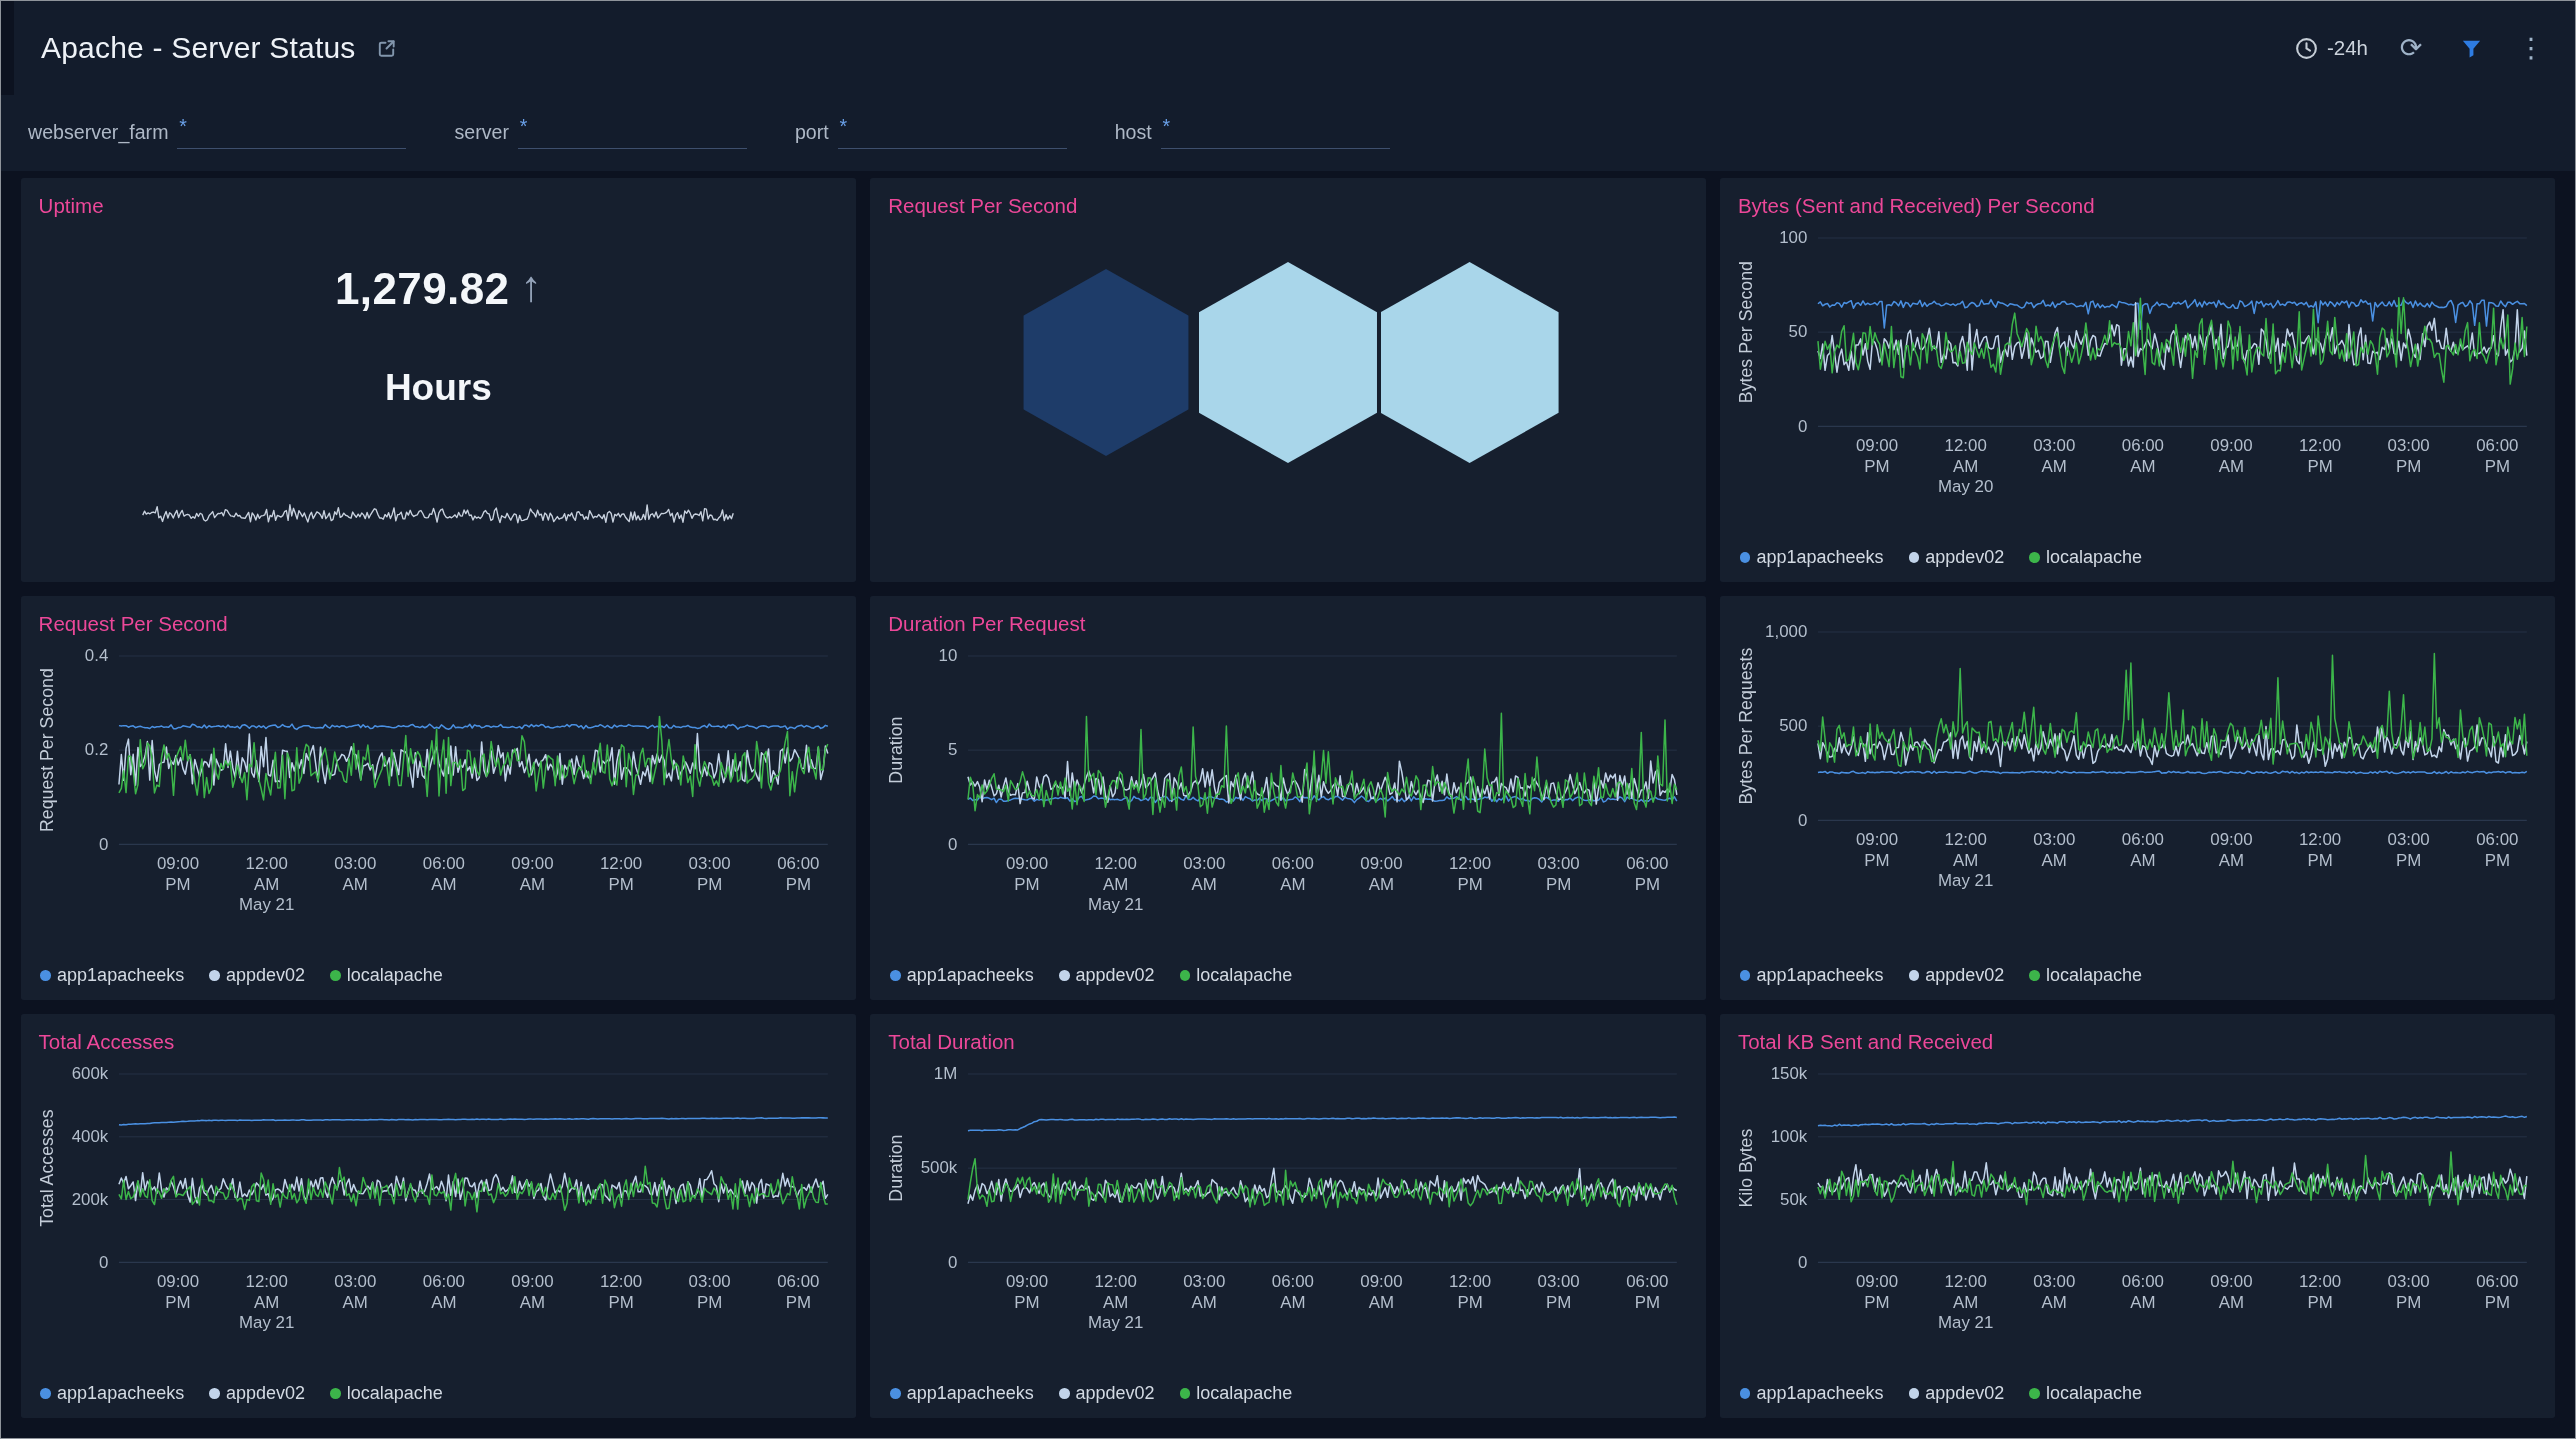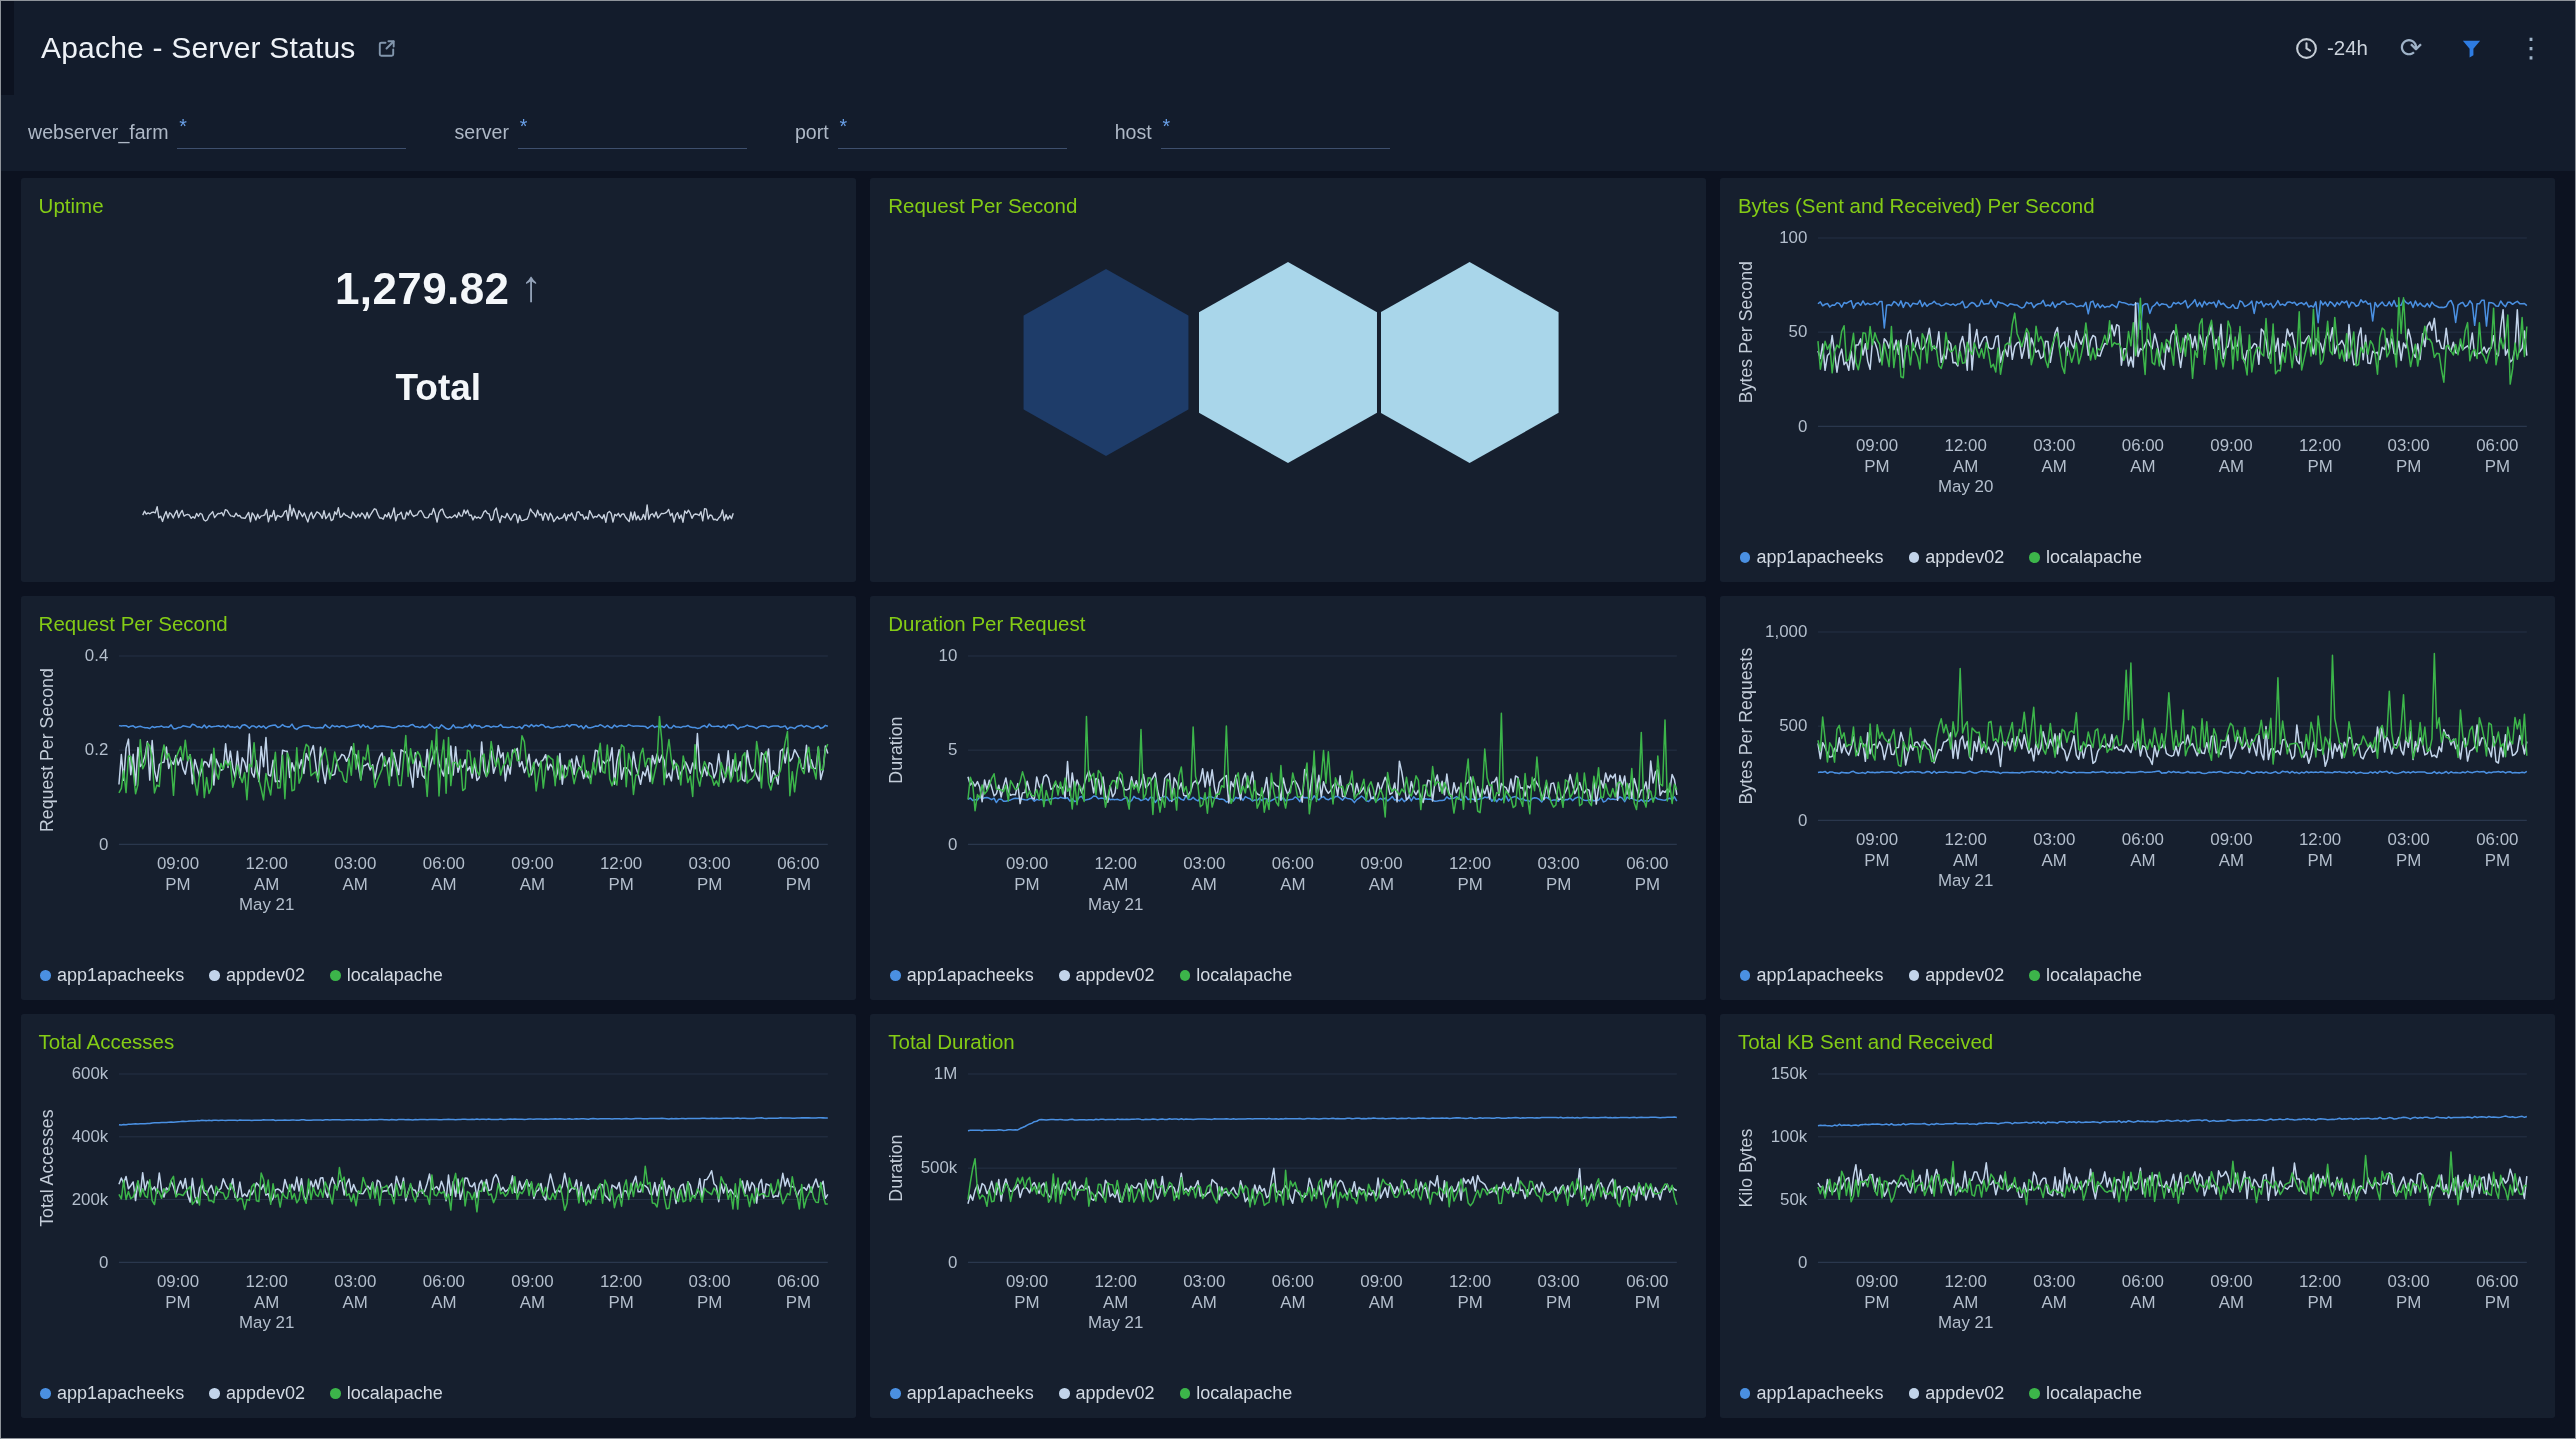--- a/index.html
+++ b/index.html
@@ -30,21 +30,21 @@
   .req { position:absolute; left:1.8px; top:-1.8px; color:#6aa0e8; font-size:19.6px; }
   .finput { position:absolute; left:16px; right:0; top:3.6px; bottom:0; width:212px;
             background:transparent; border:none; outline:none; color:#e6ebf1;
             font-size:19.6px; font-family:"Liberation Sans", sans-serif; }
 
   
   main { flex:1; display:grid; grid-template-columns:repeat(3,1fr);
          grid-template-rows:repeat(3,1fr); gap:14.2px; padding:7.1px 19.6px 19.6px; }
   .panel { background:#161f2e; border-radius:2.7px; padding:16px 18px 12.5px;
            position:relative; overflow:hidden; display:flex; flex-direction:column; }
-  .panel-title { color:#84cc16; font-size:20.5px; font-weight:500; flex:0 0 auto; }
+  .panel-title { color:#ec4899; font-size:20.5px; font-weight:500; flex:0 0 auto; }
   .chart { margin-top:3.6px; flex:0 0 auto; }
   .chart svg { display:block; width:100%; }
   .legend { display:flex; gap:25px; margin-top:auto; padding:5.3px 1.8px 1.8px; }
   .legend-item { display:flex; align-items:center; gap:6px; }
   .legend-item .dot { width:10.7px; height:10.7px; border-radius:50%; flex:0 0 auto; }
   .legend-item span:last-child { color:#d3dae3; font-size:18px; }
 
   
   .uptime-body { display:flex; flex-direction:column; align-items:center; margin-top:46px;gap:28px; }
   .uptime-row { display:flex; align-items:center; gap:10.7px; }
@@ -130,21 +130,21 @@
 
   <main>
 
     <section class="panel">
       <div class="panel-title">Uptime</div>
       <div class="uptime-body">
         <div class="uptime-row">
           <span class="uptime-value">1,279.82</span>
           <span class="uptime-arrow">↑</span>
         </div>
-        <div class="uptime-unit">Total</div>
+        <div class="uptime-unit">Hours</div>
       </div>
       <div class="spark">
           <svg viewBox="0 0 660 56">
             <polyline points="6.0,27.6 8.0,23.2 9.9,26.4 11.9,25.1 13.9,26.1 15.8,24.7 17.8,24.2 19.8,25.1 21.8,18.3 23.7,30.4 25.7,28.8 27.7,34.5 29.6,28.3 31.6,23.5 33.6,30.8 35.5,25.0 37.5,26.7 39.5,30.8 41.5,25.9 43.4,22.4 45.4,30.2 47.4,25.3 49.3,22.4 51.3,28.7 53.3,27.4 55.2,26.8 57.2,27.7 59.2,31.1 61.1,29.3 63.1,30.9 65.1,25.7 67.1,29.1 69.0,25.5 71.0,26.6 73.0,32.7 74.9,34.1 76.9,32.6 78.9,28.0 80.8,26.1 82.8,23.7 84.8,30.3 86.8,27.8 88.7,25.8 90.7,25.9 92.7,24.7 94.6,28.4 96.6,21.5 98.6,22.3 100.5,25.6 102.5,28.4 104.5,28.6 106.4,29.4 108.4,25.4 110.4,28.5 112.4,28.0 114.3,30.5 116.3,30.7 118.3,31.2 120.2,27.8 122.2,24.6 124.2,34.9 126.1,25.1 128.1,27.8 130.1,33.0 132.1,26.6 134.0,31.1 136.0,28.4 138.0,28.1 139.9,27.2 141.9,21.4 143.9,35.0 145.8,27.9 147.8,29.3 149.8,22.4 151.8,33.2 153.7,27.9 155.7,28.7 157.7,29.7 159.6,28.1 161.6,23.8 163.6,22.5 165.5,33.3 167.5,16.2 169.5,28.5 171.4,20.1 173.4,25.5 175.4,31.8 177.4,22.6 179.3,25.6 181.3,29.3 183.3,25.2 185.2,30.1 187.2,35.1 189.2,27.8 191.1,24.4 193.1,31.3 195.1,27.6 197.1,24.0 199.0,25.0 201.0,27.1 203.0,31.1 204.9,22.7 206.9,31.5 208.9,28.9 210.8,25.4 212.8,33.6 214.8,32.2 216.7,23.9 218.7,26.9 220.7,19.3 222.7,30.1 224.6,28.9 226.6,25.4 228.6,27.7 230.5,28.3 232.5,30.1 234.5,31.0 236.4,24.2 238.4,27.5 240.4,29.9 242.4,26.5 244.3,29.3 246.3,25.3 248.3,27.3 250.2,31.4 252.2,24.6 254.2,30.8 256.1,26.9 258.1,23.7 260.1,20.6 262.0,21.3 264.0,26.7 266.0,30.7 268.0,30.7 269.9,32.0 271.9,26.9 273.9,29.5 275.8,24.9 277.8,31.3 279.8,26.5 281.7,19.7 283.7,33.9 285.7,27.2 287.7,26.8 289.6,24.3 291.6,31.6 293.6,31.7 295.5,24.4 297.5,27.6 299.5,22.3 301.4,26.9 303.4,29.0 305.4,27.9 307.3,27.2 309.3,23.5 311.3,22.5 313.3,25.8 315.2,29.9 317.2,30.6 319.2,30.3 321.1,26.2 323.1,26.8 325.1,20.2 327.0,26.4 329.0,35.2 331.0,25.0 333.0,21.8 334.9,20.9 336.9,26.8 338.9,29.9 340.8,30.7 342.8,29.3 344.8,30.5 346.7,29.1 348.7,27.3 350.7,30.3 352.7,24.7 354.6,28.4 356.6,28.7 358.6,21.9 360.5,25.9 362.5,22.1 364.5,28.1 366.4,27.4 368.4,32.9 370.4,28.7 372.3,30.9 374.3,29.7 376.3,31.2 378.3,28.9 380.2,24.3 382.2,22.6 384.2,25.6 386.1,26.3 388.1,33.4 390.1,32.0 392.0,22.6 394.0,19.8 396.0,29.5 398.0,35.8 399.9,28.3 401.9,29.6 403.9,30.5 405.8,25.6 407.8,29.5 409.8,33.0 411.7,29.4 413.7,26.3 415.7,27.0 417.6,35.9 419.6,27.8 421.6,33.6 423.6,33.4 425.5,32.4 427.5,32.2 429.5,28.2 431.4,20.8 433.4,24.1 435.4,25.8 437.3,29.6 439.3,22.1 441.3,27.6 443.3,26.5 445.2,33.2 447.2,25.3 449.2,27.1 451.1,33.1 453.1,25.5 455.1,28.3 457.0,34.7 459.0,32.0 461.0,29.1 462.9,31.9 464.9,31.0 466.9,30.2 468.9,26.0 470.8,33.5 472.8,27.0 474.8,28.5 476.7,25.2 478.7,30.4 480.7,33.3 482.6,24.3 484.6,23.9 486.6,27.7 488.6,27.2 490.5,32.2 492.5,29.3 494.5,32.1 496.4,22.7 498.4,26.4 500.4,30.8 502.3,28.9 504.3,29.8 506.3,26.9 508.2,29.1 510.2,31.4 512.2,27.0 514.2,35.4 516.1,25.2 518.1,23.5 520.1,25.8 522.0,35.2 524.0,26.7 526.0,28.2 527.9,25.6 529.9,29.7 531.9,26.6 533.9,26.2 535.8,29.9 537.8,32.4 539.8,34.7 541.7,24.2 543.7,32.8 545.7,24.0 547.6,32.7 549.6,28.3 551.6,32.8 553.6,31.9 555.5,26.7 557.5,32.5 559.5,16.3 561.4,32.2 563.4,26.9 565.4,26.1 567.3,29.6 569.3,24.0 571.3,30.8 573.2,28.5 575.2,25.7 577.2,26.0 579.2,25.4 581.1,24.2 583.1,21.3 585.1,28.4 587.0,25.6 589.0,35.1 591.0,27.5 592.9,24.8 594.9,31.2 596.9,27.5 598.9,35.4 600.8,23.0 602.8,25.6 604.8,22.1 606.7,25.4 608.7,31.1 610.7,27.3 612.6,26.3 614.6,26.7 616.6,28.0 618.5,23.8 620.5,33.9 622.5,20.5 624.5,21.0 626.4,31.7 628.4,27.4 630.4,27.9 632.3,32.6 634.3,32.1 636.3,33.3 638.2,30.4 640.2,28.5 642.2,21.9 644.2,33.5 646.1,27.0 648.1,32.0 650.1,28.2 652.0,31.5 654.0,25.5" fill="none" stroke="#c8d1de" stroke-width="1.5" stroke-linejoin="round"></polyline>
           </svg>
         </div>
     </section>
 
     <section class="panel">
       <div class="panel-title">Request Per Second</div>

